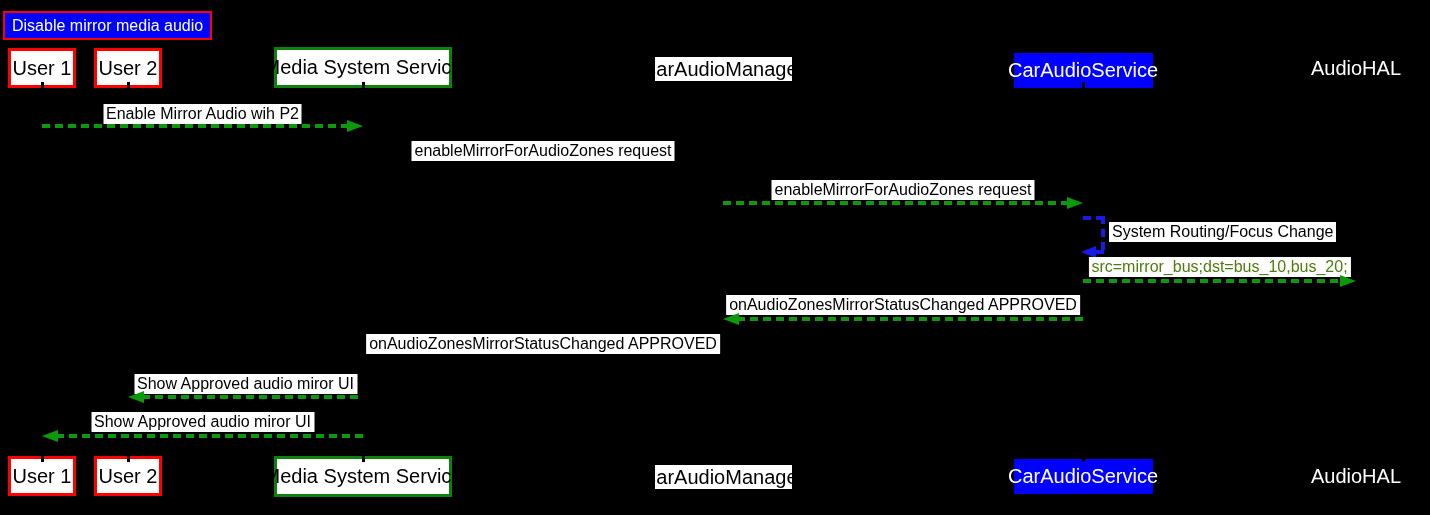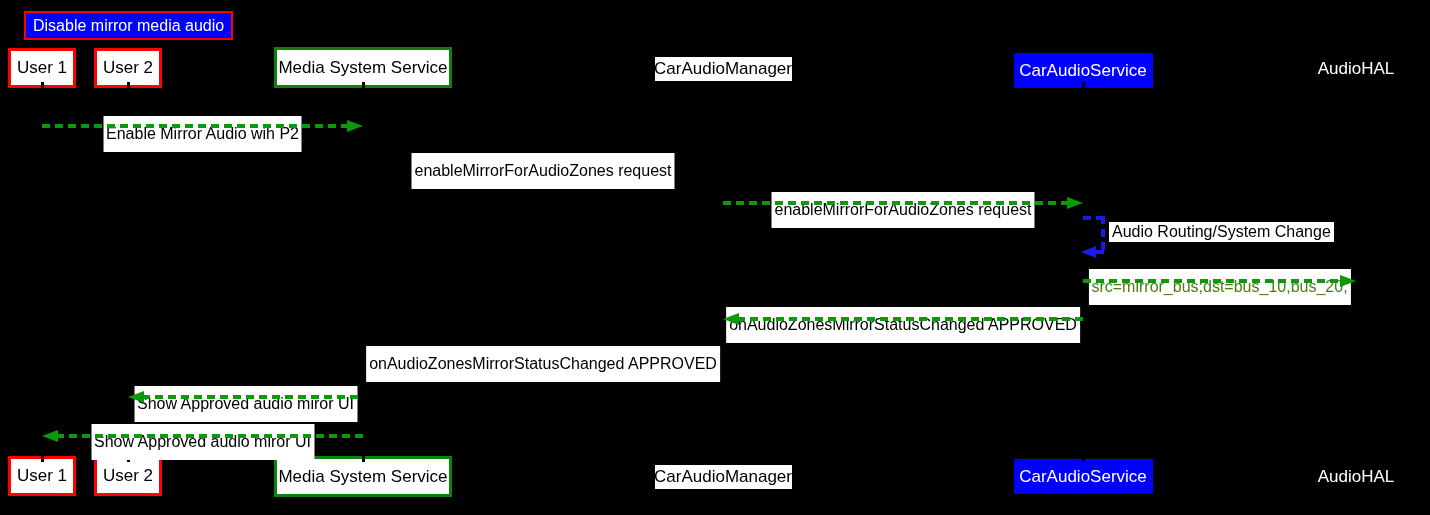--- a/index.html
+++ b/index.html
@@ -15,38 +15,37 @@
     box-sizing:border-box;
     padding:3px 7px;
     font-size:16px;line-height:19px;
     white-space:nowrap;
     z-index:4;
   }
   .box{
     position:absolute;
     box-sizing:border-box;
     display:flex;align-items:center;justify-content:center;
-    font-size:17px;
+    font-size:20px;
     white-space:nowrap;
     z-index:1;
     text-align:center;
   }
   .lifeline{
     position:absolute;
     width:3px;
     z-index:2;
   }
   .msg-label{
     position:absolute;
     transform:translateX(-50%);
     font-size:16px;line-height:20px;
-    padding:8px 3px;
+    padding:0 3px;
     white-space:nowrap;
     z-index:3;
-    margin-top:12px;
   }
   .self-label{
     position:absolute;
     font-size:16px;line-height:20px;
     padding:0 3px;
     white-space:nowrap;
     z-index:3;
   }
   .arrow-line-h{
     position:absolute;height:4px;z-index:3;
@@ -55,21 +54,21 @@
     position:absolute;width:4px;z-index:3;
   }
   .arrow-head{
     position:absolute;width:0;height:0;z-index:3;
   }
 </style>
 </head>
 <body>
 
 <div id="canvas">
-  <div id="diagram-title" style="left: 24px; top: 11px; background: rgb(0, 0, 255); color: rgb(255, 255, 255); border: 2px solid rgb(255, 0, 0);">Disable mirror media audio</div>
+  <div id="diagram-title" style="left: 3px; top: 11px; background: rgb(0, 0, 255); color: rgb(255, 255, 255); border: 2px solid rgb(255, 0, 0);">Disable mirror media audio</div>
   <div id="layers">
       <div class="lifeline" style="left: 40.5px; top: 82px; height: 380px; background: rgb(0, 0, 0);"></div>
       <div class="lifeline" style="left: 126.5px; top: 82px; height: 380px; background: rgb(0, 0, 0);"></div>
       <div class="lifeline" style="left: 361.5px; top: 82px; height: 380px; background: rgb(0, 0, 0);"></div>
       <div class="lifeline" style="left: 721.5px; top: 82px; height: 380px; background: rgb(0, 0, 0);"></div>
       <div class="lifeline" style="left: 1081.5px; top: 82px; height: 380px; background: rgb(0, 0, 0);"></div>
       <div class="lifeline" style="left: 1354.5px; top: 82px; height: 380px; background: rgb(0, 0, 0);"></div>
       <div class="box" style="left: 8px; top: 48px; width: 68px; height: 40px; background: rgb(255, 255, 255); color: rgb(0, 0, 0); border: 3px solid rgb(255, 0, 0);">User 1</div>
       <div class="box" style="left: 8px; top: 456px; width: 68px; height: 40px; background: rgb(255, 255, 255); color: rgb(0, 0, 0); border: 3px solid rgb(255, 0, 0);">User 1</div>
       <div class="box" style="left: 94px; top: 48px; width: 68px; height: 40px; background: rgb(255, 255, 255); color: rgb(0, 0, 0); border: 3px solid rgb(255, 0, 0);">User 2</div>
@@ -86,21 +85,21 @@
       <div class="arrow-line-h" style="left: 42px; top: 124px; width: 307px; background: repeating-linear-gradient(90deg, rgb(12, 154, 12) 0px, rgb(12, 154, 12) 8px, transparent 8px, transparent 13px);"></div>
       <div class="arrow-head" style="left: 347px; top: 120px; border-top: 6px solid transparent; border-bottom: 6px solid transparent; border-left: 16px solid rgb(12, 154, 12);"></div>
       <div class="msg-label" style="left: 543px; top: 141px; background: rgb(255, 255, 255); color: rgb(0, 0, 0);">enableMirrorForAudioZones request</div>
       <div class="msg-label" style="left: 903px; top: 180px; background: rgb(255, 255, 255); color: rgb(0, 0, 0);">enableMirrorForAudioZones request</div>
       <div class="arrow-line-h" style="left: 723px; top: 201px; width: 346px; background: repeating-linear-gradient(90deg, rgb(12, 154, 12) 0px, rgb(12, 154, 12) 8px, transparent 8px, transparent 13px);"></div>
       <div class="arrow-head" style="left: 1067px; top: 197px; border-top: 6px solid transparent; border-bottom: 6px solid transparent; border-left: 16px solid rgb(12, 154, 12);"></div>
       <div class="arrow-line-h" style="left: 1083px; top: 216px; width: 22px; background: repeating-linear-gradient(90deg, rgb(26, 26, 230) 0px, rgb(26, 26, 230) 8px, transparent 8px, transparent 13px);"></div>
       <div class="arrow-line-v" style="left: 1101px; top: 216px; height: 36px; background: repeating-linear-gradient(rgb(26, 26, 230) 0px, rgb(26, 26, 230) 8px, transparent 8px, transparent 13px);"></div>
       <div class="arrow-line-h" style="left: 1096px; top: 250px; width: 9px; background: repeating-linear-gradient(90deg, rgb(26, 26, 230) 0px, rgb(26, 26, 230) 8px, transparent 8px, transparent 13px);"></div>
       <div class="arrow-head" style="left: 1081px; top: 246px; border-top: 6px solid transparent; border-bottom: 6px solid transparent; border-right: 15px solid rgb(26, 26, 230);"></div>
-      <div class="self-label" style="left: 1109px; top: 222px; background: rgb(255, 255, 255); color: rgb(0, 0, 0);">Audio Routing/System Change</div>
+      <div class="self-label" style="left: 1109px; top: 222px; background: rgb(255, 255, 255); color: rgb(0, 0, 0);">System Routing/Focus Change</div>
       <div class="msg-label" style="left: 1219.5px; top: 257px; background: rgb(255, 255, 255); color: #4d7c0f;">src=mirror_bus;dst=bus_10,bus_20;</div>
       <div class="arrow-line-h" style="left: 1083px; top: 279px; width: 259px; background: repeating-linear-gradient(90deg, rgb(12, 154, 12) 0px, rgb(12, 154, 12) 8px, transparent 8px, transparent 13px);"></div>
       <div class="arrow-head" style="left: 1340px; top: 275px; border-top: 6px solid transparent; border-bottom: 6px solid transparent; border-left: 16px solid rgb(12, 154, 12);"></div>
       <div class="msg-label" style="left: 903px; top: 295px; background: rgb(255, 255, 255); color: rgb(0, 0, 0);">onAudioZonesMirrorStatusChanged APPROVED</div>
       <div class="arrow-line-h" style="left: 737px; top: 317px; width: 346px; background: repeating-linear-gradient(90deg, rgb(12, 154, 12) 0px, rgb(12, 154, 12) 8px, transparent 8px, transparent 13px);"></div>
       <div class="arrow-head" style="left: 723px; top: 313px; border-top: 6px solid transparent; border-bottom: 6px solid transparent; border-right: 16px solid rgb(12, 154, 12);"></div>
       <div class="msg-label" style="left: 543px; top: 334px; background: rgb(255, 255, 255); color: rgb(0, 0, 0);">onAudioZonesMirrorStatusChanged APPROVED</div>
       <div class="msg-label" style="left: 245.5px; top: 374px; background: rgb(255, 255, 255); color: rgb(0, 0, 0);">Show Approved audio miror UI</div>
       <div class="arrow-line-h" style="left: 142px; top: 395px; width: 221px; background: repeating-linear-gradient(90deg, rgb(12, 154, 12) 0px, rgb(12, 154, 12) 8px, transparent 8px, transparent 13px);"></div>
       <div class="arrow-head" style="left: 128px; top: 391px; border-top: 6px solid transparent; border-bottom: 6px solid transparent; border-right: 16px solid rgb(12, 154, 12);"></div>

